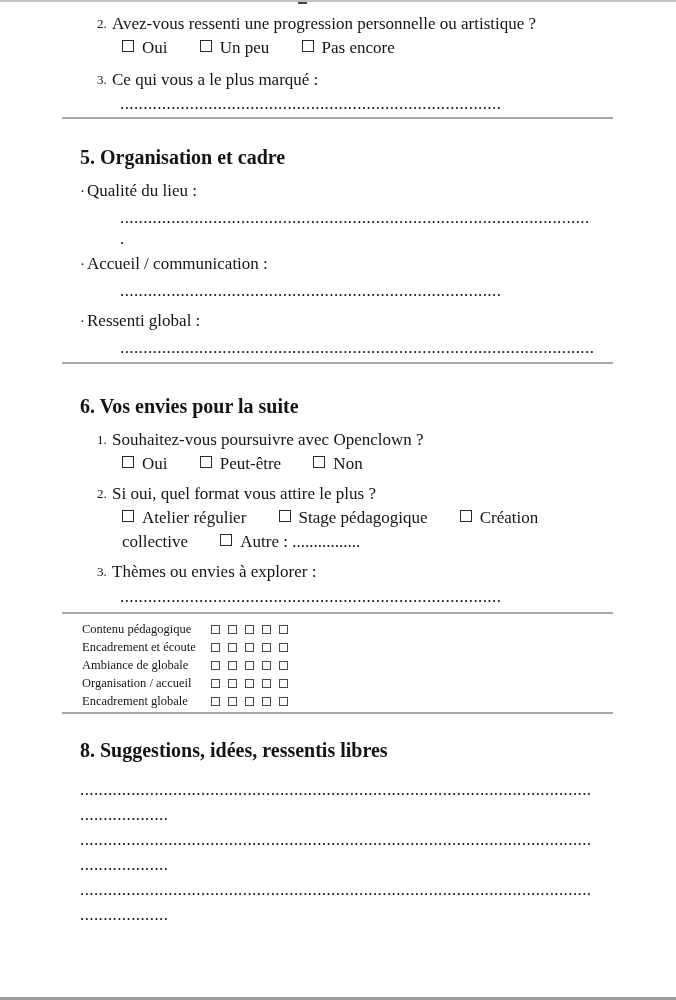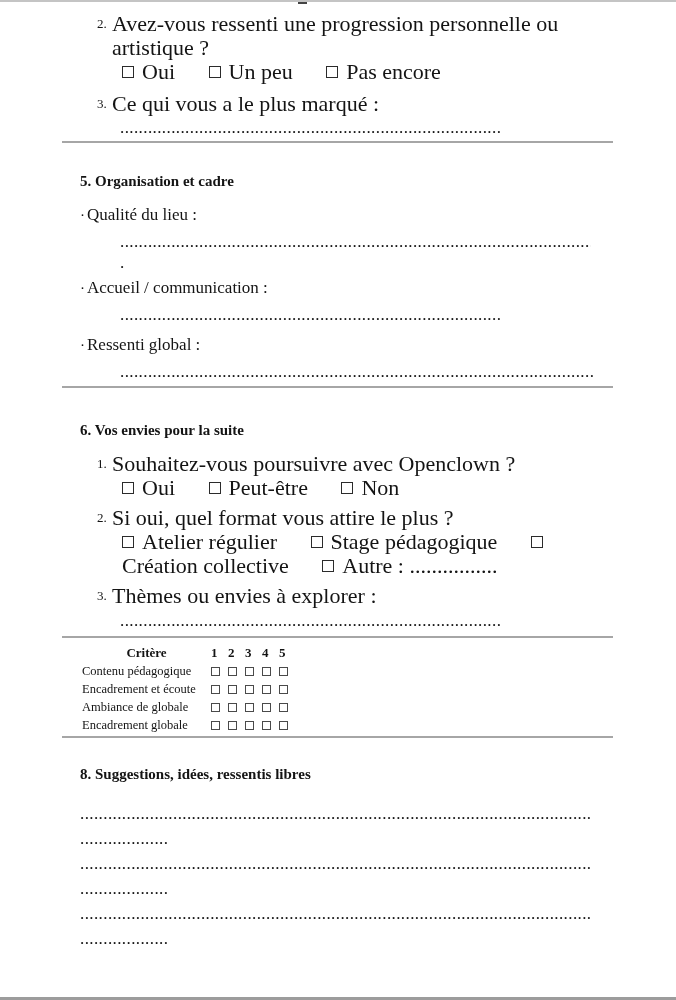--- a/index.html
+++ b/index.html
@@ -12,37 +12,37 @@
     border-bottom:3px solid #9c9c9c;
     font-family:"Liberation Serif","DejaVu Serif",serif;
     color:#141414;
     overflow:hidden;
   }
   .artifact{position:absolute;top:0;left:298px;width:9px;height:2px;background:#444;}
   .content{padding:8px 62px 0 80px;box-sizing:border-box;}
   
   .qitem{display:flex;margin-left:17px;}
   .qnum{font-size:13px;line-height:24px;width:15px;flex:0 0 15px;}
-  .qbody{width:455px;font-size:22px;line-height:24px;}
+  .qbody{width:455px;font-size:17px;line-height:24px;}
   .optrow{margin-left:10px;}
   .opt{margin-right:28px;white-space:normal;}
   .cb{display:inline-block;width:10px;height:10px;border:1px solid #2b2b2b;background:#fff;margin-right:8px;vertical-align:baseline;transform:translateY(-1px);}
   
   .bullet{font-size:17px;line-height:24px;}
   .bdot{display:inline-block;width:7px;font-size:15px;}
   
   .dotsline{margin-left:40px;height:20px;line-height:20px;font-size:17px;letter-spacing:0.4px;}
   .dots{display:inline-block;overflow:hidden;white-space:nowrap;height:20px;vertical-align:top;}
   .dw-a{width:382px}.dw-b{width:471px}.dw-c{width:475px}
   .straydot{margin-left:40px;height:22px;line-height:22px;font-size:17px;}
   
   .divider{border:none;border-top:2px solid #a6a6a6;width:551px;margin:0 0 0 -18px;}
   .d1{margin-top:3px}.d2{margin-top:4px}.d3{margin-top:5px}.d4{margin-top:2px}
   
-  .sec-title{font-size:15px;font-weight:bold;line-height:28px;margin:0;}
+  .sec-title{font-size:20px;font-weight:bold;line-height:28px;margin:0;}
   .mt-h5{margin-top:24px}.mt-h6{margin-top:28px}.mt-h7{margin-top:22px}.mt-h8{margin-top:22px}
   .mt8{margin-top:8px}.mt6{margin-top:6px}.mt5{margin-top:5px}
   .mt3{margin-top:3px}.mt2{margin-top:2px}
   
   .rtable{margin-left:2px;margin-top:6px;font-size:12.5px;line-height:18px;}
   .thead{font-weight:bold;font-size:13px;height:18px;}
   .tlabel{display:inline-block;width:129px;vertical-align:top;}
   .thead .tlabel{text-align:center;}
   .tnum{display:inline-block;width:17px;}
   .trow{height:18px;}
@@ -119,31 +119,31 @@
       <span class="qnum">3.</span>
       <div class="qbody">
         <div>Thèmes ou envies à explorer :</div>
       </div>
     </div>
     <div class="dotsline mt3"><span class="dots dw-a">......................................................................................................................................................</span></div>
 
     <hr class="divider d3">
 
     <div class="rtable">
-      <div class="thead">
-        <span class="tlabel">Critère</span><span class="tnum">1</span><span class="tnum">2</span><span class="tnum">3</span><span class="tnum">4</span><span class="tnum">5</span>
-      </div>
       <div class="trow">
         <span class="tlabel">Contenu pédagogique</span><span class="tbox"></span><span class="tbox"></span><span class="tbox"></span><span class="tbox"></span><span class="tbox"></span>
       </div>
       <div class="trow">
         <span class="tlabel">Encadrement et écoute</span><span class="tbox"></span><span class="tbox"></span><span class="tbox"></span><span class="tbox"></span><span class="tbox"></span>
       </div>
       <div class="trow">
         <span class="tlabel">Ambiance de globale</span><span class="tbox"></span><span class="tbox"></span><span class="tbox"></span><span class="tbox"></span><span class="tbox"></span>
+      </div>
+      <div class="trow">
+        <span class="tlabel">Organisation / accueil</span><span class="tbox"></span><span class="tbox"></span><span class="tbox"></span><span class="tbox"></span><span class="tbox"></span>
       </div>
       <div class="trow">
         <span class="tlabel">Encadrement globale</span><span class="tbox"></span><span class="tbox"></span><span class="tbox"></span><span class="tbox"></span><span class="tbox"></span>
       </div>
     </div>
 
     <hr class="divider d4">
 
     <h2 class="sec-title mt-h8">8. Suggestions, idées, ressentis libres</h2>
     <div class="freeline fl-first"><span class="dots dw-long">......................................................................................................................................................</span></div>

